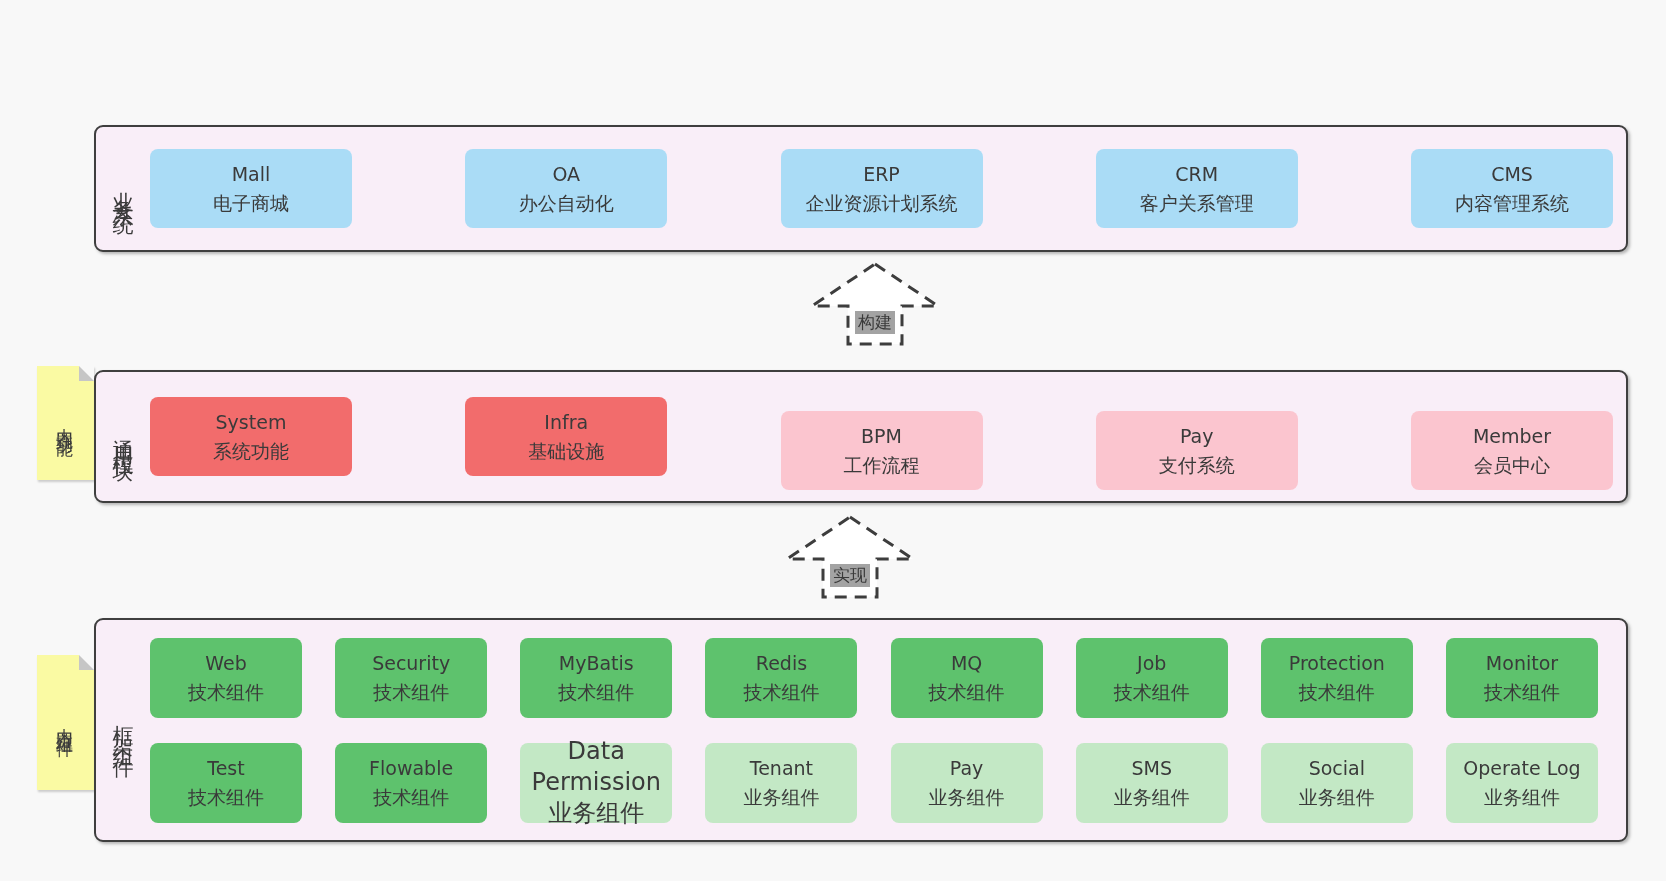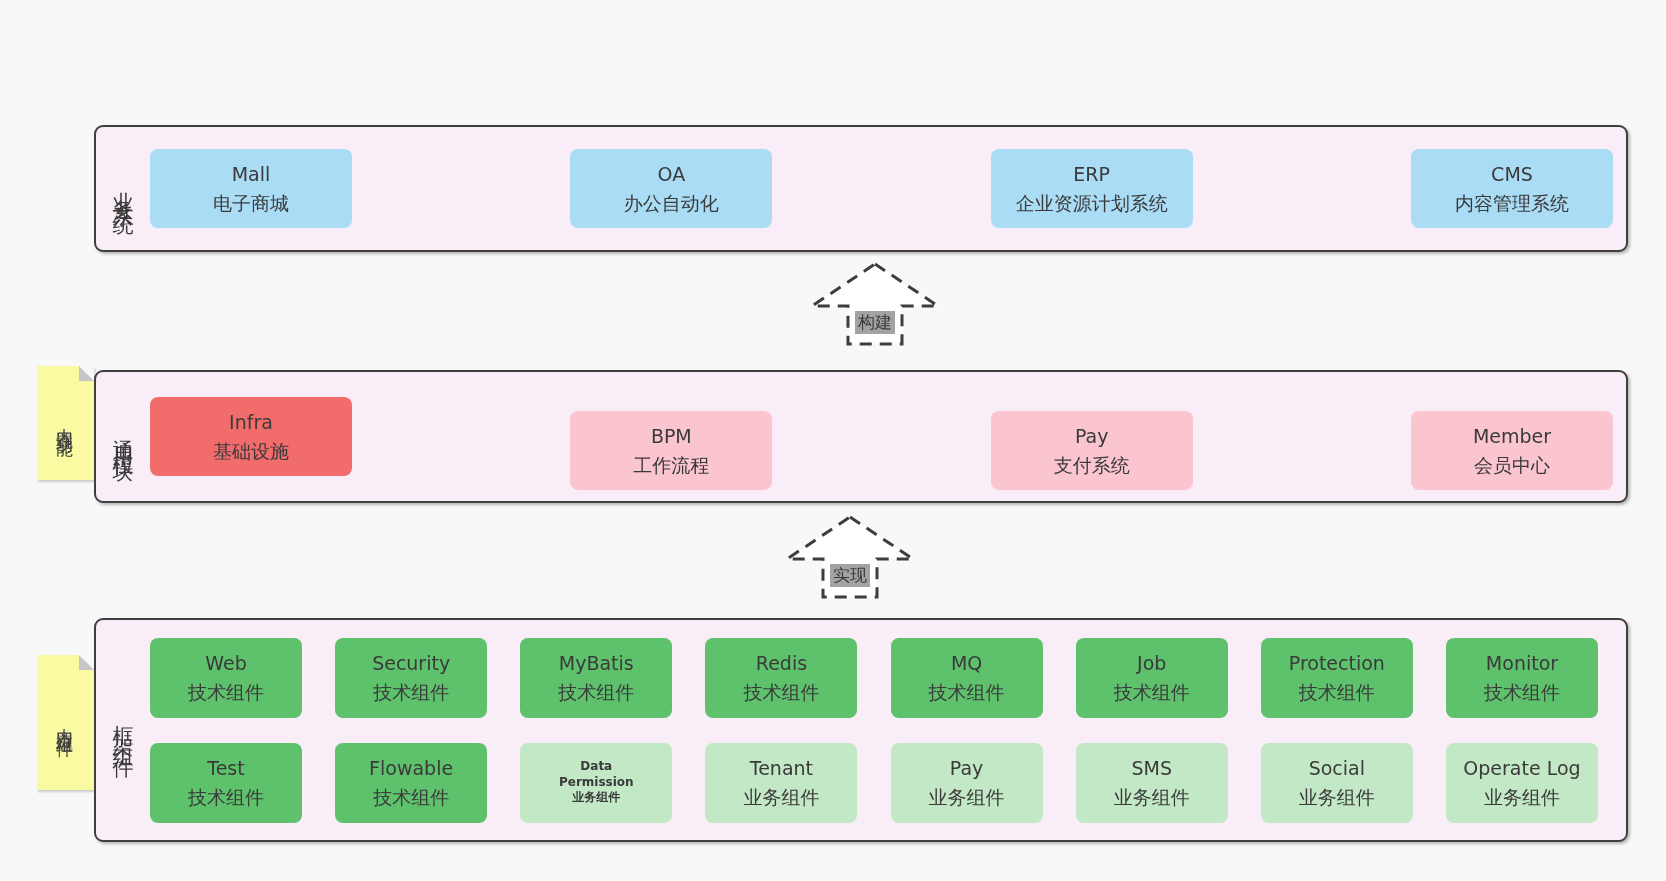--- a/index.html
+++ b/index.html
@@ -44,21 +44,21 @@
 
   
   .box{
     border-radius:8px;
     display:flex;flex-direction:column;align-items:center;justify-content:center;
     text-align:center;box-sizing:border-box;padding:2px;
   }
   .box .t,.box .s{font-size:19px;line-height:1.5;white-space:pre-line;}
   .box6{width:202px;height:79px;}
   .box8{width:152px;height:80px;}
-  .box.compact .t,.box.compact .s{line-height:1.28;font-size:12px;font-weight:bold;}
+  .box.compact .t,.box.compact .s{line-height:1.28;font-size:24px;}
 
   .blue{background:#aadcf6;}
   .red{background:#f26c6c;}
   .pink{background:#fbc5cf;margin-top:28px;}
   .green{background:#5ec26d;}
   .green-light{background:#c3e8c5;}
 
   
   .sticky{
     position:absolute;left:37px;width:57px;
@@ -103,20 +103,24 @@
       </div>
       <div class="box box6 blue">
         <div class="t">OA</div>
         <div class="s">办公自动化</div>
       </div>
       <div class="box box6 blue">
         <div class="t">ERP</div>
         <div class="s">企业资源计划系统</div>
       </div>
       <div class="box box6 blue">
+        <div class="t">CRM</div>
+        <div class="s">客户关系管理</div>
+      </div>
+      <div class="box box6 blue">
         <div class="t">CMS</div>
         <div class="s">内容管理系统</div>
       </div>
     </div>
   </section>
 
   <div class="arrow arrow1">
     <svg viewBox="0 0 132 86">
       <path d="M66 3 L129 45 L93 45 L93 83 L39 83 L39 45 L3 45 Z" fill="#ffffff" stroke="#3d3d3d" stroke-width="3" stroke-dasharray="12 8" stroke-linejoin="miter"></path>
     </svg>
@@ -125,20 +129,24 @@
 
   <div class="sticky sticky1">
     <span class="fold"></span>
     <span class="sticky-text">内置功能</span>
   </div>
 
   <section class="band band2">
     <div class="band-label">通用模块</div>
     <div class="boxes">
       <div class="box box6 red">
+        <div class="t">System</div>
+        <div class="s">系统功能</div>
+      </div>
+      <div class="box box6 red">
         <div class="t">Infra</div>
         <div class="s">基础设施</div>
       </div>
       <div class="box box6 pink">
         <div class="t">BPM</div>
         <div class="s">工作流程</div>
       </div>
       <div class="box box6 pink">
         <div class="t">Pay</div>
         <div class="s">支付系统</div>

